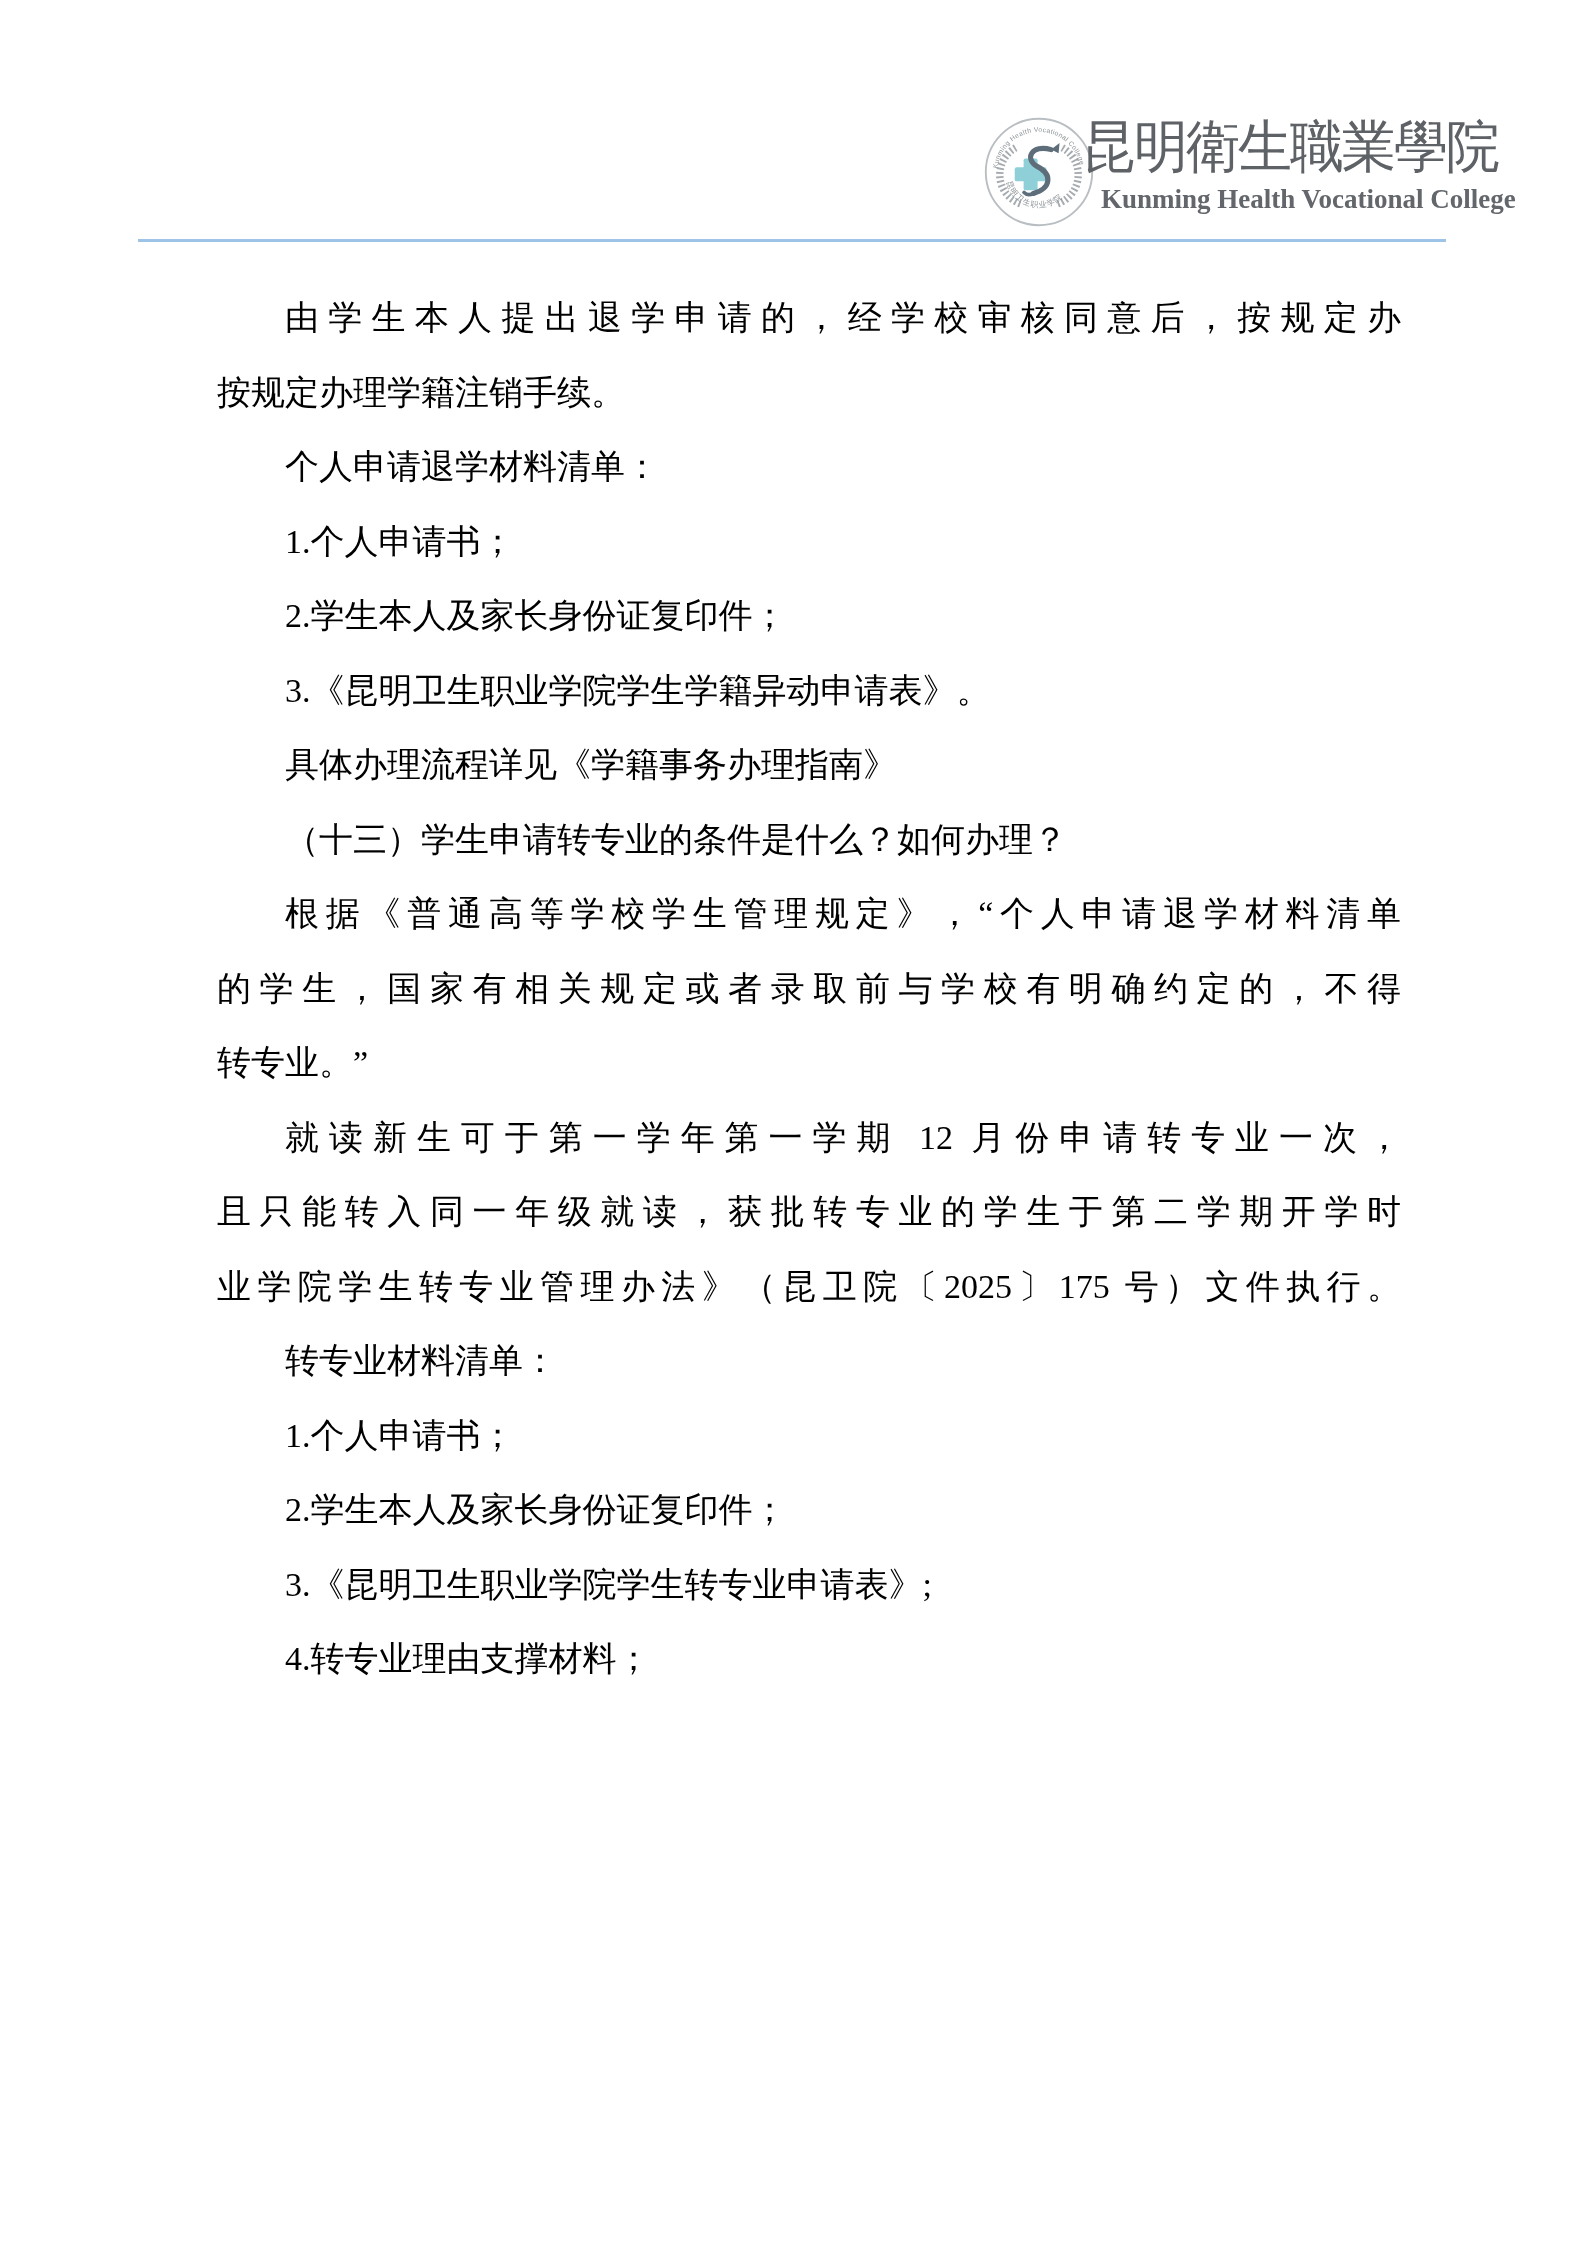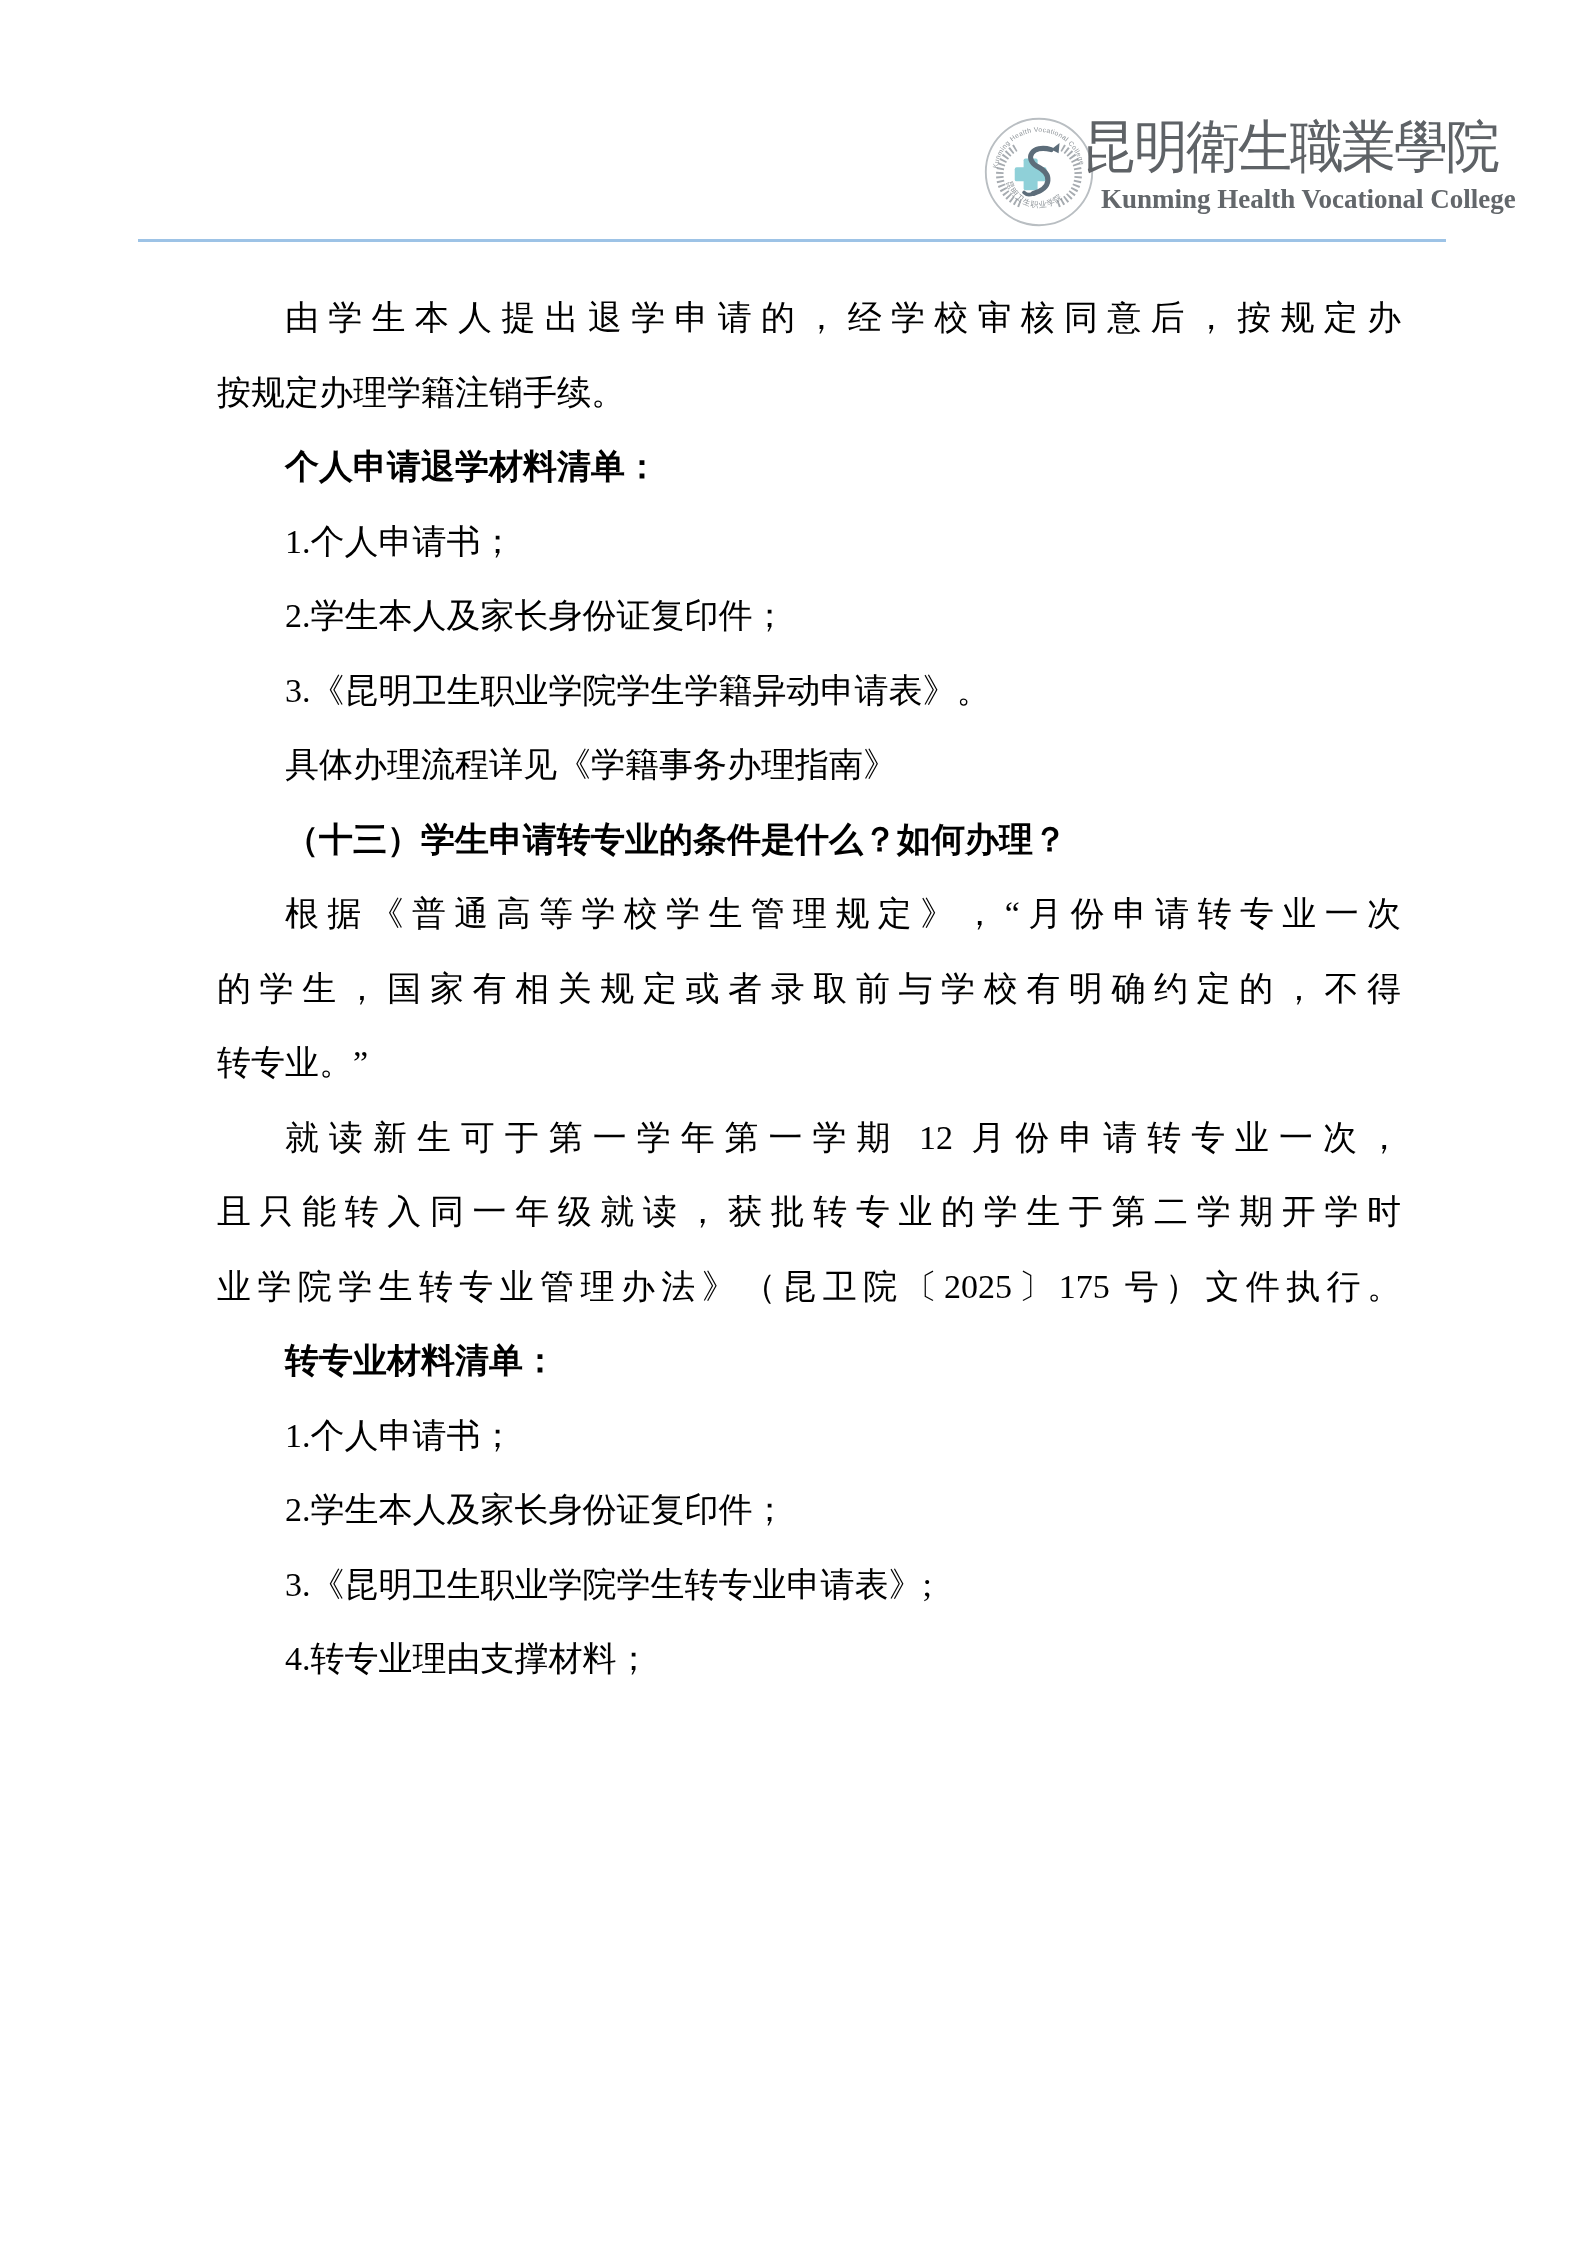--- a/index.html
+++ b/index.html
@@ -32,21 +32,21 @@
     background:#9dc3e6;
   }
   
   .content{
     position:absolute;left:217px;top:293px;width:1184px;
     font-size:34px;line-height:50px;
   }
   .line{height:74.5px;white-space:nowrap;}
   .line.fill{white-space:normal;text-align:justify;text-align-last:justify;text-justify:inter-character;}
   .line.indent{text-indent:2em;}
-  .line.bold{font-weight:bold;}
+  .line.bold{font-weight:normal;}
 </style>
 </head>
 <body>
 
 <div class="page">
 
   <div class="header">
 
     <svg class="seal" viewBox="0 0 120 120" xmlns="http://www.w3.org/2000/svg">
       <defs>
@@ -86,21 +86,21 @@
 
   <div class="content">
       <div class="line indent fill">由学生本人提出退学申请的，经学校审核同意后，按规定办</div>
       <div class="line">按规定办理学籍注销手续。</div>
       <div class="line indent bold">个人申请退学材料清单：</div>
       <div class="line indent">1.个人申请书；</div>
       <div class="line indent">2.学生本人及家长身份证复印件；</div>
       <div class="line indent">3.《昆明卫生职业学院学生学籍异动申请表》。</div>
       <div class="line indent">具体办理流程详见《学籍事务办理指南》</div>
       <div class="line indent bold">（十三）学生申请转专业的条件是什么？如何办理？</div>
-      <div class="line indent fill">根据《普通高等学校学生管理规定》，“月份申请转专业一次</div>
+      <div class="line indent fill">根据《普通高等学校学生管理规定》，“个人申请退学材料清单</div>
       <div class="line fill">的学生，国家有相关规定或者录取前与学校有明确约定的，不得</div>
       <div class="line">转专业。”</div>
       <div class="line indent fill">就读新生可于第一学年第一学期 12 月份申请转专业一次，</div>
       <div class="line fill">且只能转入同一年级就读，获批转专业的学生于第二学期开学时</div>
       <div class="line fill">业学院学生转专业管理办法》（昆卫院〔2025〕175 号）文件执行。</div>
       <div class="line indent bold">转专业材料清单：</div>
       <div class="line indent">1.个人申请书；</div>
       <div class="line indent">2.学生本人及家长身份证复印件；</div>
       <div class="line indent">3.《昆明卫生职业学院学生转专业申请表》;</div>
       <div class="line indent">4.转专业理由支撑材料；</div>

